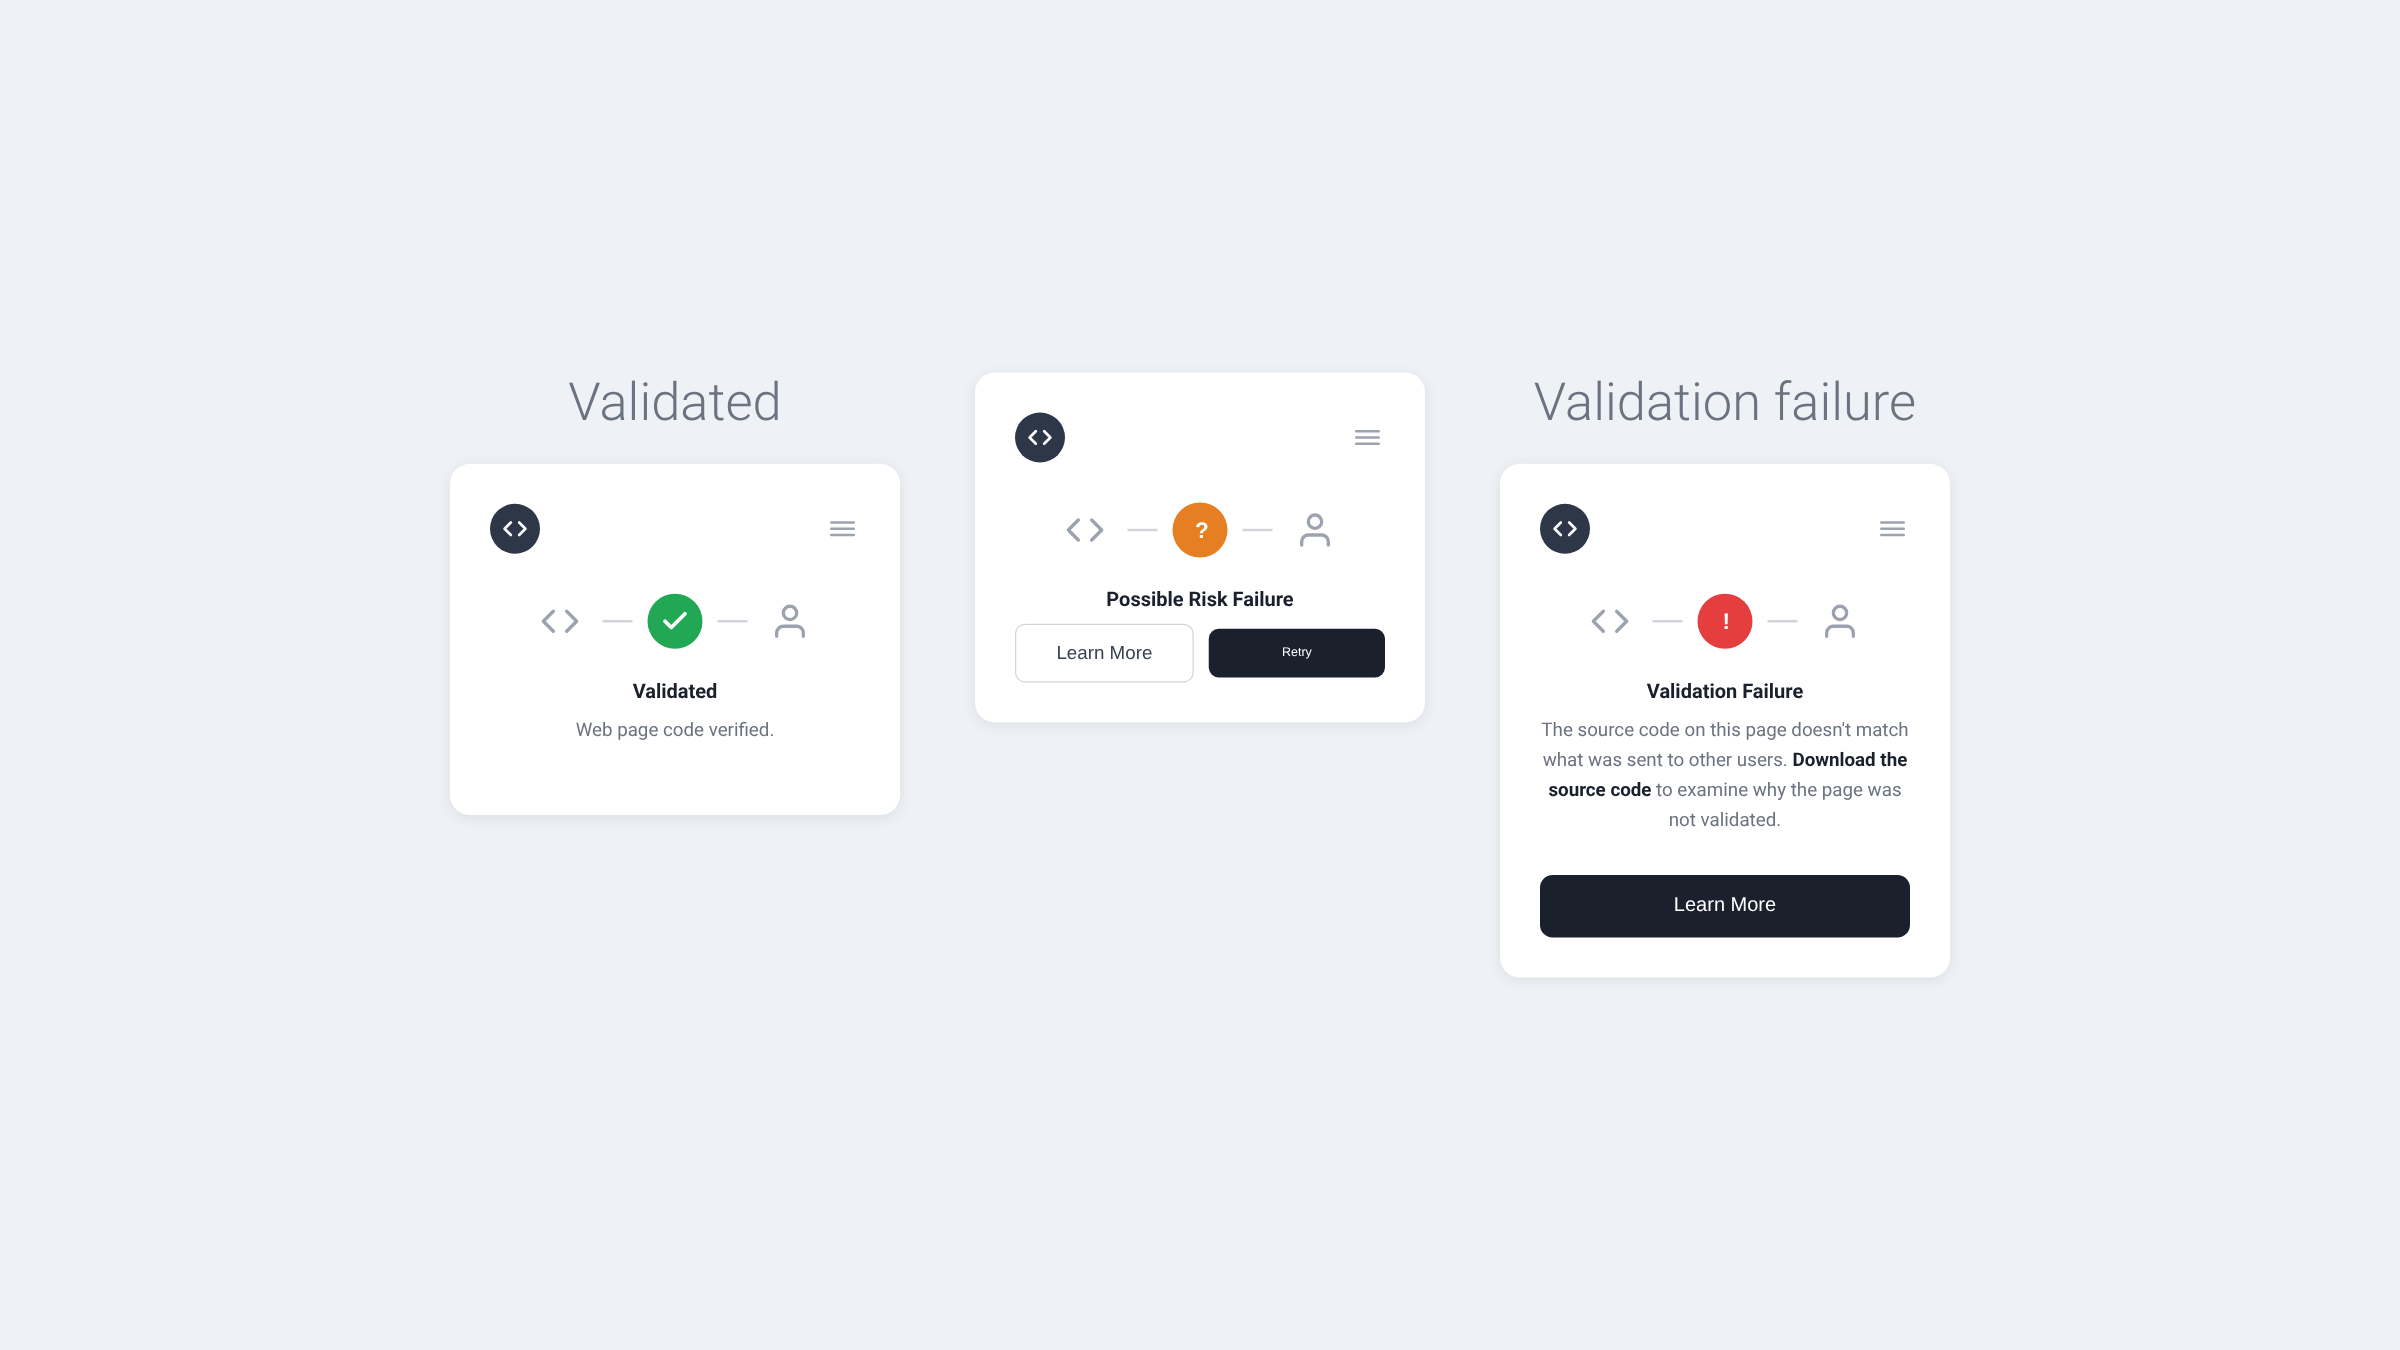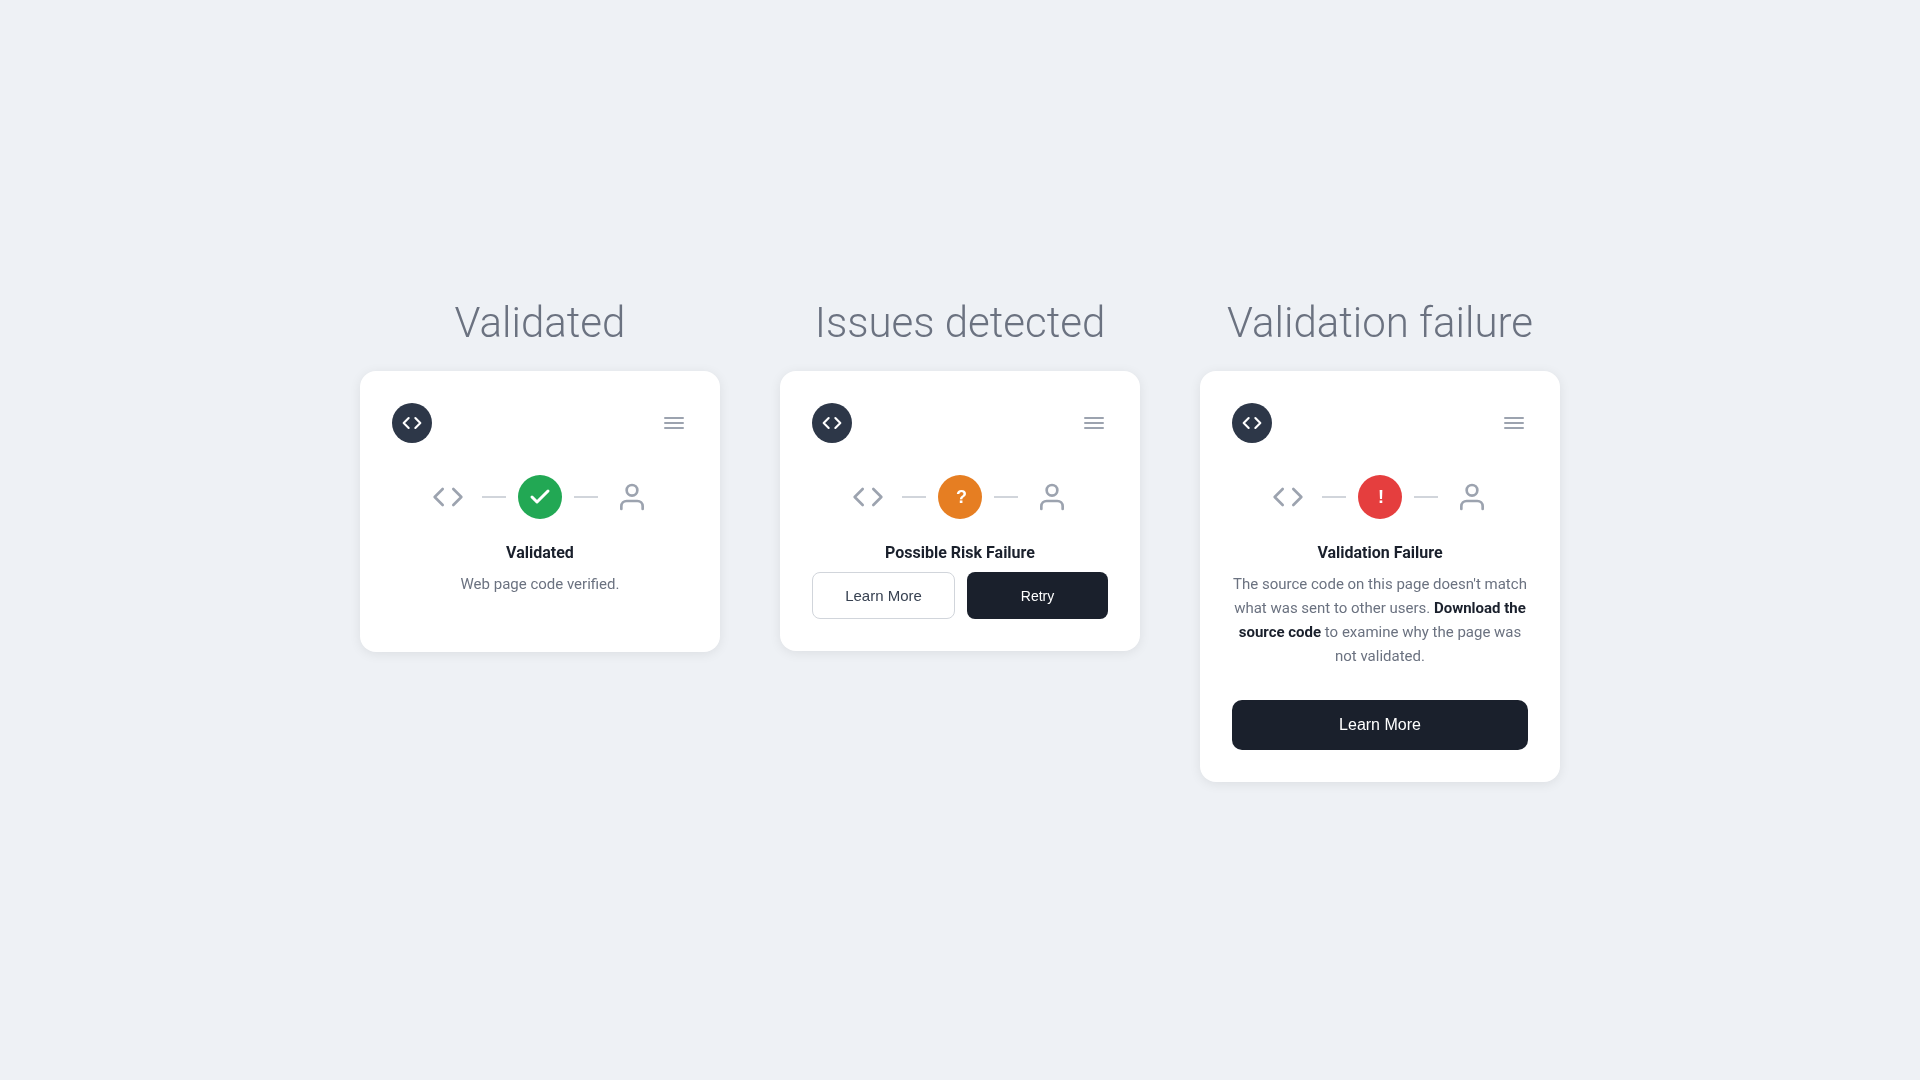--- a/index.html
+++ b/index.html
@@ -184,20 +184,21 @@
     .card-description .link {
       color: #1a202c;
       font-weight: 700;
       text-decoration: none;
     }
 
     .card-buttons {
       display: flex;
       gap: 12px;
       margin-top: 8px;
+      align-items: center;
     }
 
     .card-buttons.single {
       justify-content: center;
     }
 
     .btn-outline {
       flex: 1;
       padding: 14px 16px;
       border: 1.5px solid #d1d5db;
@@ -208,21 +209,21 @@
       color: #374151;
       cursor: pointer;
     }
 
     .btn-dark {
       flex: 1;
       padding: 14px 16px;
       border: none;
       border-radius: 8px;
       background: #1a202c;
-      font-size: 14px;
+      font-size: 10px;
       font-weight: 500;
       color: white;
       cursor: pointer;
     }
 
     .btn-dark-full {
       width: 100%;
       padding: 16px;
       border: none;
       border-radius: 10px;
@@ -278,21 +279,20 @@
           </div>
         </div>
         <div class="card-content">
           <div class="card-title">Validated</div>
           <div class="card-description">Web page code verified.</div>
         </div>
       </div>
     </div>
 
     <div class="column">
-      <h2 class="column-title">Issues detected</h2>
       <div class="card">
         <div class="card-header">
           <div class="logo-icon">
             <svg viewBox="0 0 24 24">
               <polyline points="16 18 22 12 16 6" stroke="white" stroke-width="2.5" fill="none" stroke-linecap="round" stroke-linejoin="round"></polyline>
               <polyline points="8 6 2 12 8 18" stroke="white" stroke-width="2.5" fill="none" stroke-linecap="round" stroke-linejoin="round"></polyline>
             </svg>
           </div>
           <div class="menu-icon">
             <span></span>

